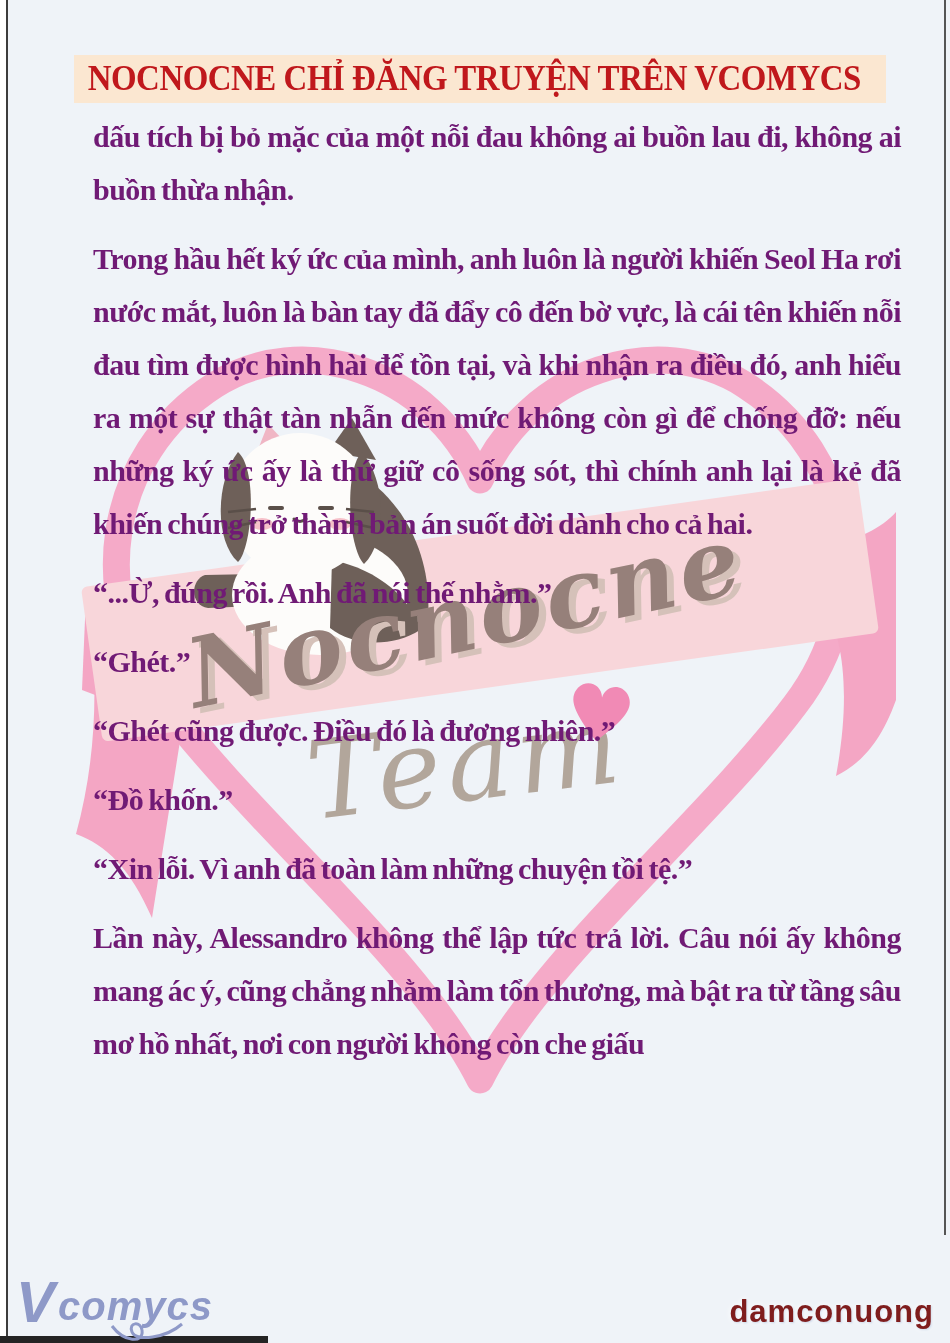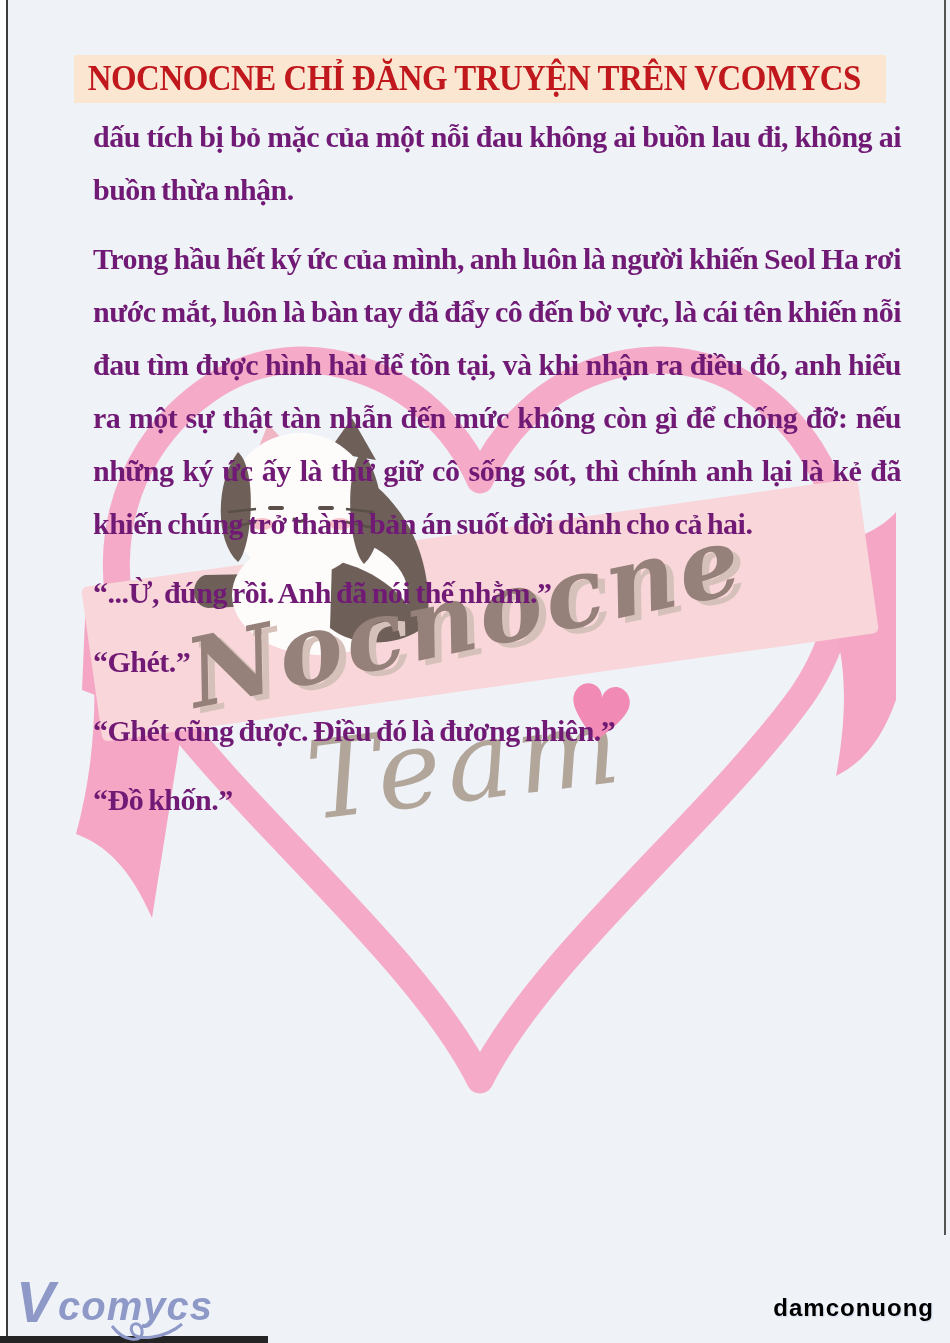--- a/index.html
+++ b/index.html
@@ -30,22 +30,22 @@
     position:absolute;left:72px;top:110px;width:808px;z-index:2;
     color:#701a75;font-weight:bold;font-size:30px;line-height:53px;
     letter-spacing:-.5px;word-spacing:-2px;
     text-align:justify;text-align-last:left;margin-left:21px;
   }
   .body-text p.para{margin:0 0 16px 0;}
 
   .vcomycs-logo{position:absolute;left:16px;top:1266px;z-index:3;}
   .damconuong{
     position:absolute;right:16px;top:1294px;z-index:3;
-    font-family:"Liberation Sans",sans-serif;font-weight:bold;font-size:24px;
-    color:#000000;letter-spacing:1px;
+    font-family:"Liberation Sans",sans-serif;font-weight:bold;font-size:31px;
+    color:#7f1d1d;letter-spacing:1px;
     text-shadow:0 0 6px #ffffff,1px 1px 2px #bccbe3;
   }
 </style>
 </head>
 <body>
 
 <div class="page">
 
   <svg class="watermark" width="950" height="1343" viewBox="0 0 950 1343" aria-hidden="true">
 
@@ -96,20 +96,22 @@
     <span>NOCNOCNE CHỈ ĐĂNG TRUYỆN TRÊN VCOMYCS</span>
   </div>
 
   <div class="body-text" id="paragraphs">
       <p class="para">dấu tích bị bỏ mặc của một nỗi đau không ai buồn lau đi, không ai buồn thừa nhận.</p>
       <p class="para">Trong hầu hết ký ức của mình, anh luôn là người khiến Seol Ha rơi nước mắt, luôn là bàn tay đã đẩy cô đến bờ vực, là cái tên khiến nỗi đau tìm được hình hài để tồn tại, và khi nhận ra điều đó, anh hiểu ra một sự thật tàn nhẫn đến mức không còn gì để chống đỡ: nếu những ký ức ấy là thứ giữ cô sống sót, thì chính anh lại là kẻ đã khiến chúng trở thành bản án suốt đời dành cho cả hai.</p>
       <p class="para">“...Ừ, đúng rồi. Anh đã nói thế nhằm.”</p>
       <p class="para">“Ghét.”</p>
       <p class="para">“Ghét cũng được. Điều đó là đương nhiên.”</p>
       <p class="para">“Đồ khốn.”</p>
+      <p class="para">“Xin lỗi. Vì anh đã toàn làm những chuyện tồi tệ.”</p>
+      <p class="para">Lần này, Alessandro không thể lập tức trả lời. Câu nói ấy không mang ác ý, cũng chẳng nhằm làm tổn thương, mà bật ra từ tầng sâu mơ hồ nhất, nơi con người không còn che giấu</p>
     </div>
 
   <svg class="vcomys-svg vcomycs-logo" width="250" height="80" viewBox="0 0 250 80">
     <text x="0" y="56" font-family="'Liberation Sans',sans-serif" font-weight="bold" font-style="italic" font-size="58" fill="#8e99c8">V</text>
     <text x="42" y="54" font-family="'Liberation Sans',sans-serif" font-weight="bold" font-style="italic" font-size="40" letter-spacing="1" fill="#8e99c8">comycs</text>
     <path d="M 96 60 C 108 76 128 78 126 64 C 125 55 112 56 116 66 C 120 76 150 72 166 58" fill="none" stroke-width="3" stroke="#8e99c8"></path>
   </svg>
 
   <div class="damconuong">damconuong</div>
 

